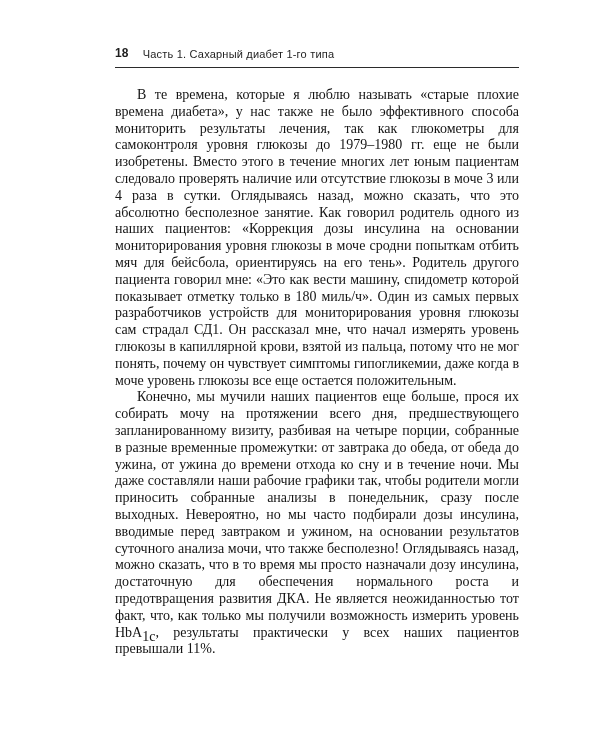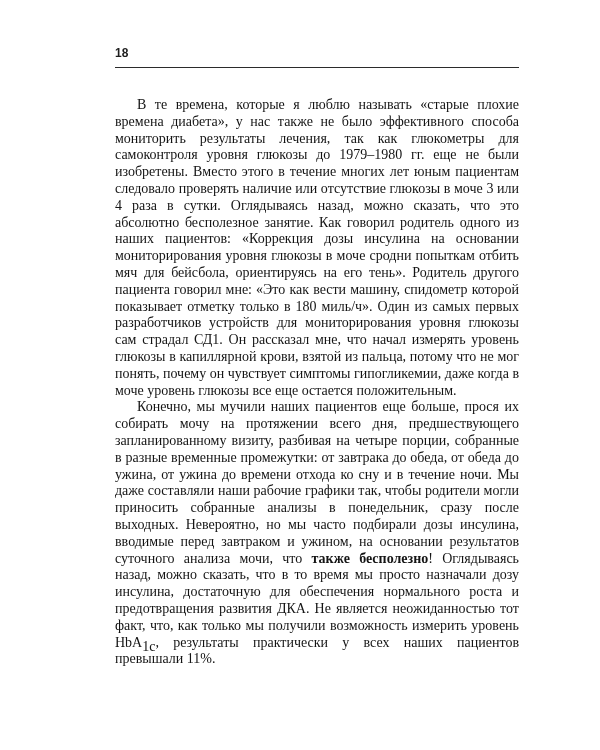--- a/index.html
+++ b/index.html
@@ -31,46 +31,47 @@
     border-bottom: 1.3px solid #2b2b2b;
   }
   .page-num {
     font-weight: bold;
     font-size: 12px;
   }
   .chapter-title {
     font-size: 11px;
   }
   .body-text {
-    margin-top: 29px;
+    margin-top: 19px;
     font-size: 14px;
     line-height: 16.8px;
     text-align: justify;
     hyphens: auto;
     -webkit-hyphens: auto;
   }
   .body-text p {
     text-indent: 22px;
   }
   .emph {
-    font-weight: bold;
+    font-weight: normal;
   }
   sub.chem {
     font-size: 14px;
     line-height: 0;
   }
 </style>
 </head>
 <body>
 
 <div class="page">
   <div class="content">
 
     <div class="running-head">
       <span class="page-num">18</span>
+      <span class="chapter-title">Часть 1. Сахарный диабет 1-го типа</span>
     </div>
 
     <div class="body-text">
       <p>В те времена, которые я люблю называть «старые плохие времена диабета», у нас также не было эффективного способа мониторить результаты лечения, так как глюкометры для самоконтроля уровня глюкозы до 1979–1980 гг. еще не были изобретены. Вместо этого в течение многих лет юным пациентам следовало проверять наличие или отсутствие глюкозы в моче 3 или 4 раза в сутки. Оглядываясь назад, можно сказать, что это абсолютно бесполезное занятие. Как говорил родитель одного из наших пациентов: «Коррекция дозы инсулина на основании мониторирования уровня глюкозы в моче сродни попыткам отбить мяч для бейсбола, ориентируясь на его тень». Родитель другого пациента говорил мне: «Это как вести машину, спидометр которой показывает отметку только в 180 миль/ч». Один из самых первых разработчиков устройств для мониторирования уровня глюкозы сам страдал СД1. Он рассказал мне, что начал измерять уровень глюкозы в капиллярной крови, взятой из пальца, потому что не мог понять, почему он чувствует симптомы гипогликемии, даже когда в моче уровень глюкозы все еще остается положительным.</p>
       <p><span>Конечно, мы мучили наших пациентов еще больше, прося их собирать мочу на протяжении всего дня, предшествующего запланированному визиту, разбивая на четыре порции, собранные в разные временные промежутки: от завтрака до обеда, от обеда до ужина, от ужина до времени отхода ко сну и в течение ночи. Мы даже составляли наши рабочие графики так, чтобы родители могли приносить собранные анализы в понедельник, сразу после выходных. Невероятно, но мы часто подбирали дозы инсулина, вводимые перед завтраком и ужином, на основании результатов суточного анализа мочи, что </span><span class="emph">также бесполезно</span><span>! Оглядываясь назад, можно сказать, что в то время мы просто назначали дозу инсулина, достаточную для обеспечения нормального роста и предотвращения развития ДКА. Не является неожиданностью тот факт, что, как только мы получили возможность измерить уровень HbA</span><sub class="chem">1c</sub><span>, результаты практически у всех наших пациентов превышали 11%.</span></p>
     </div>
 
   </div>
 </div>
 

